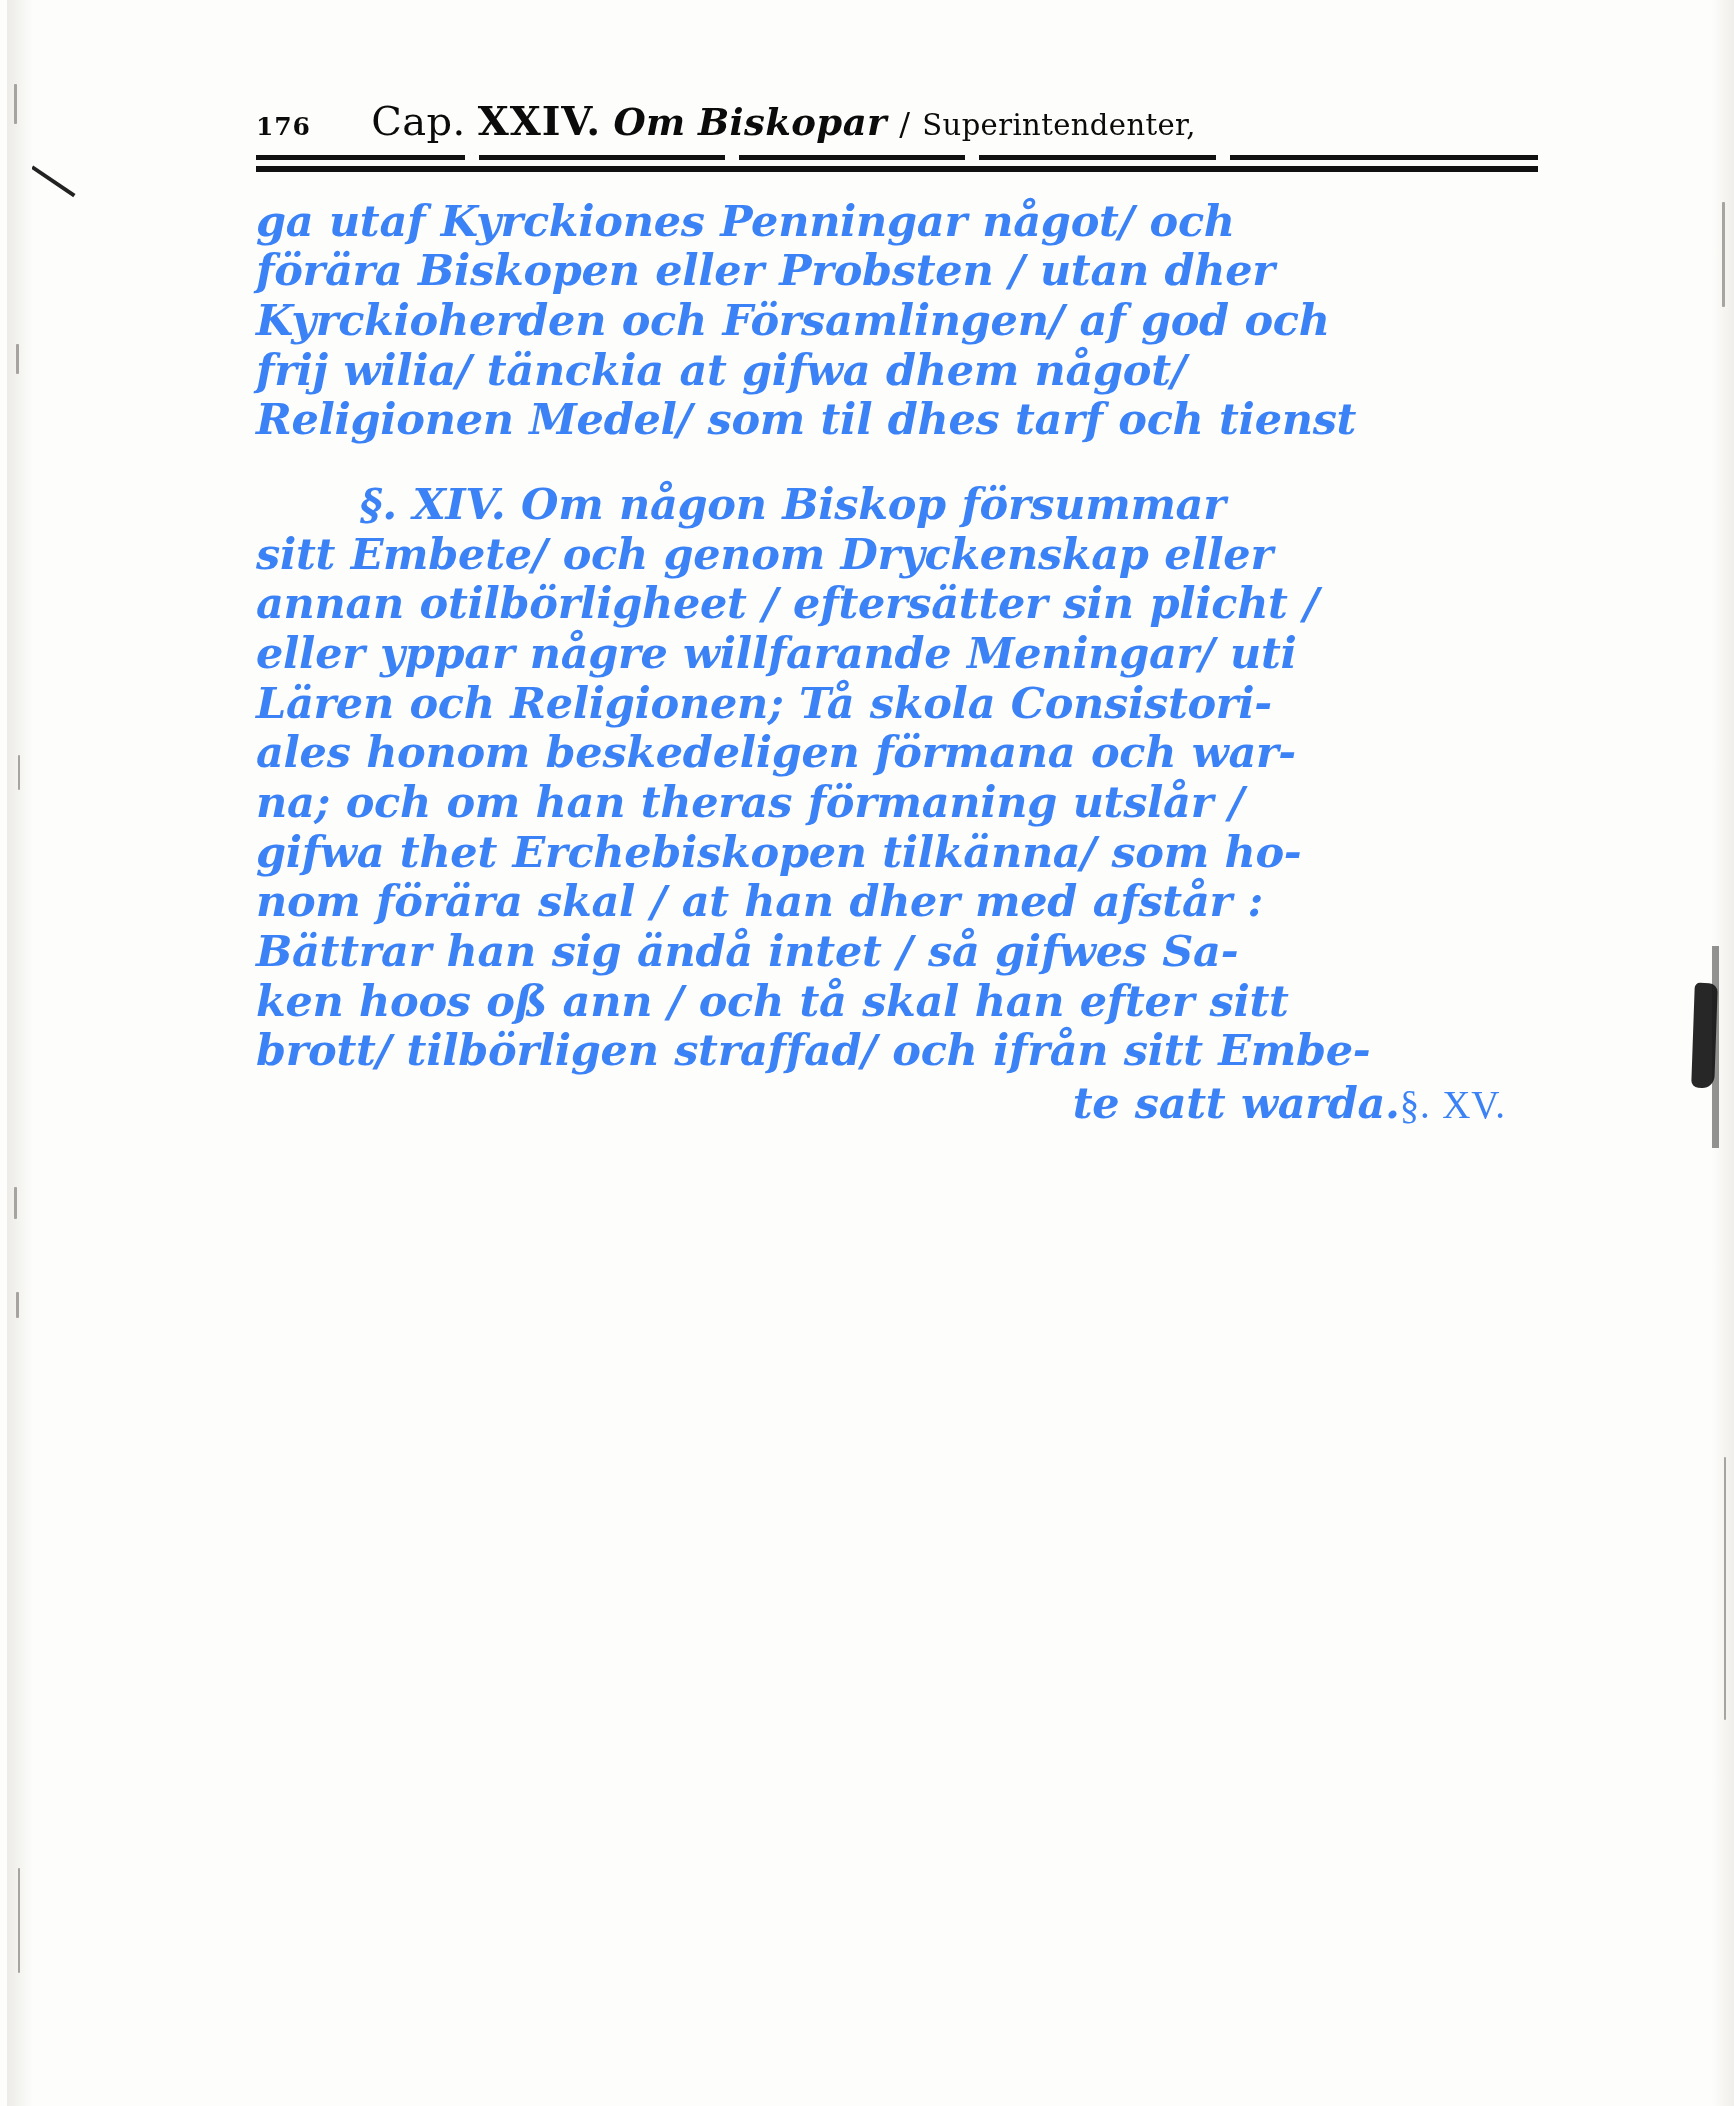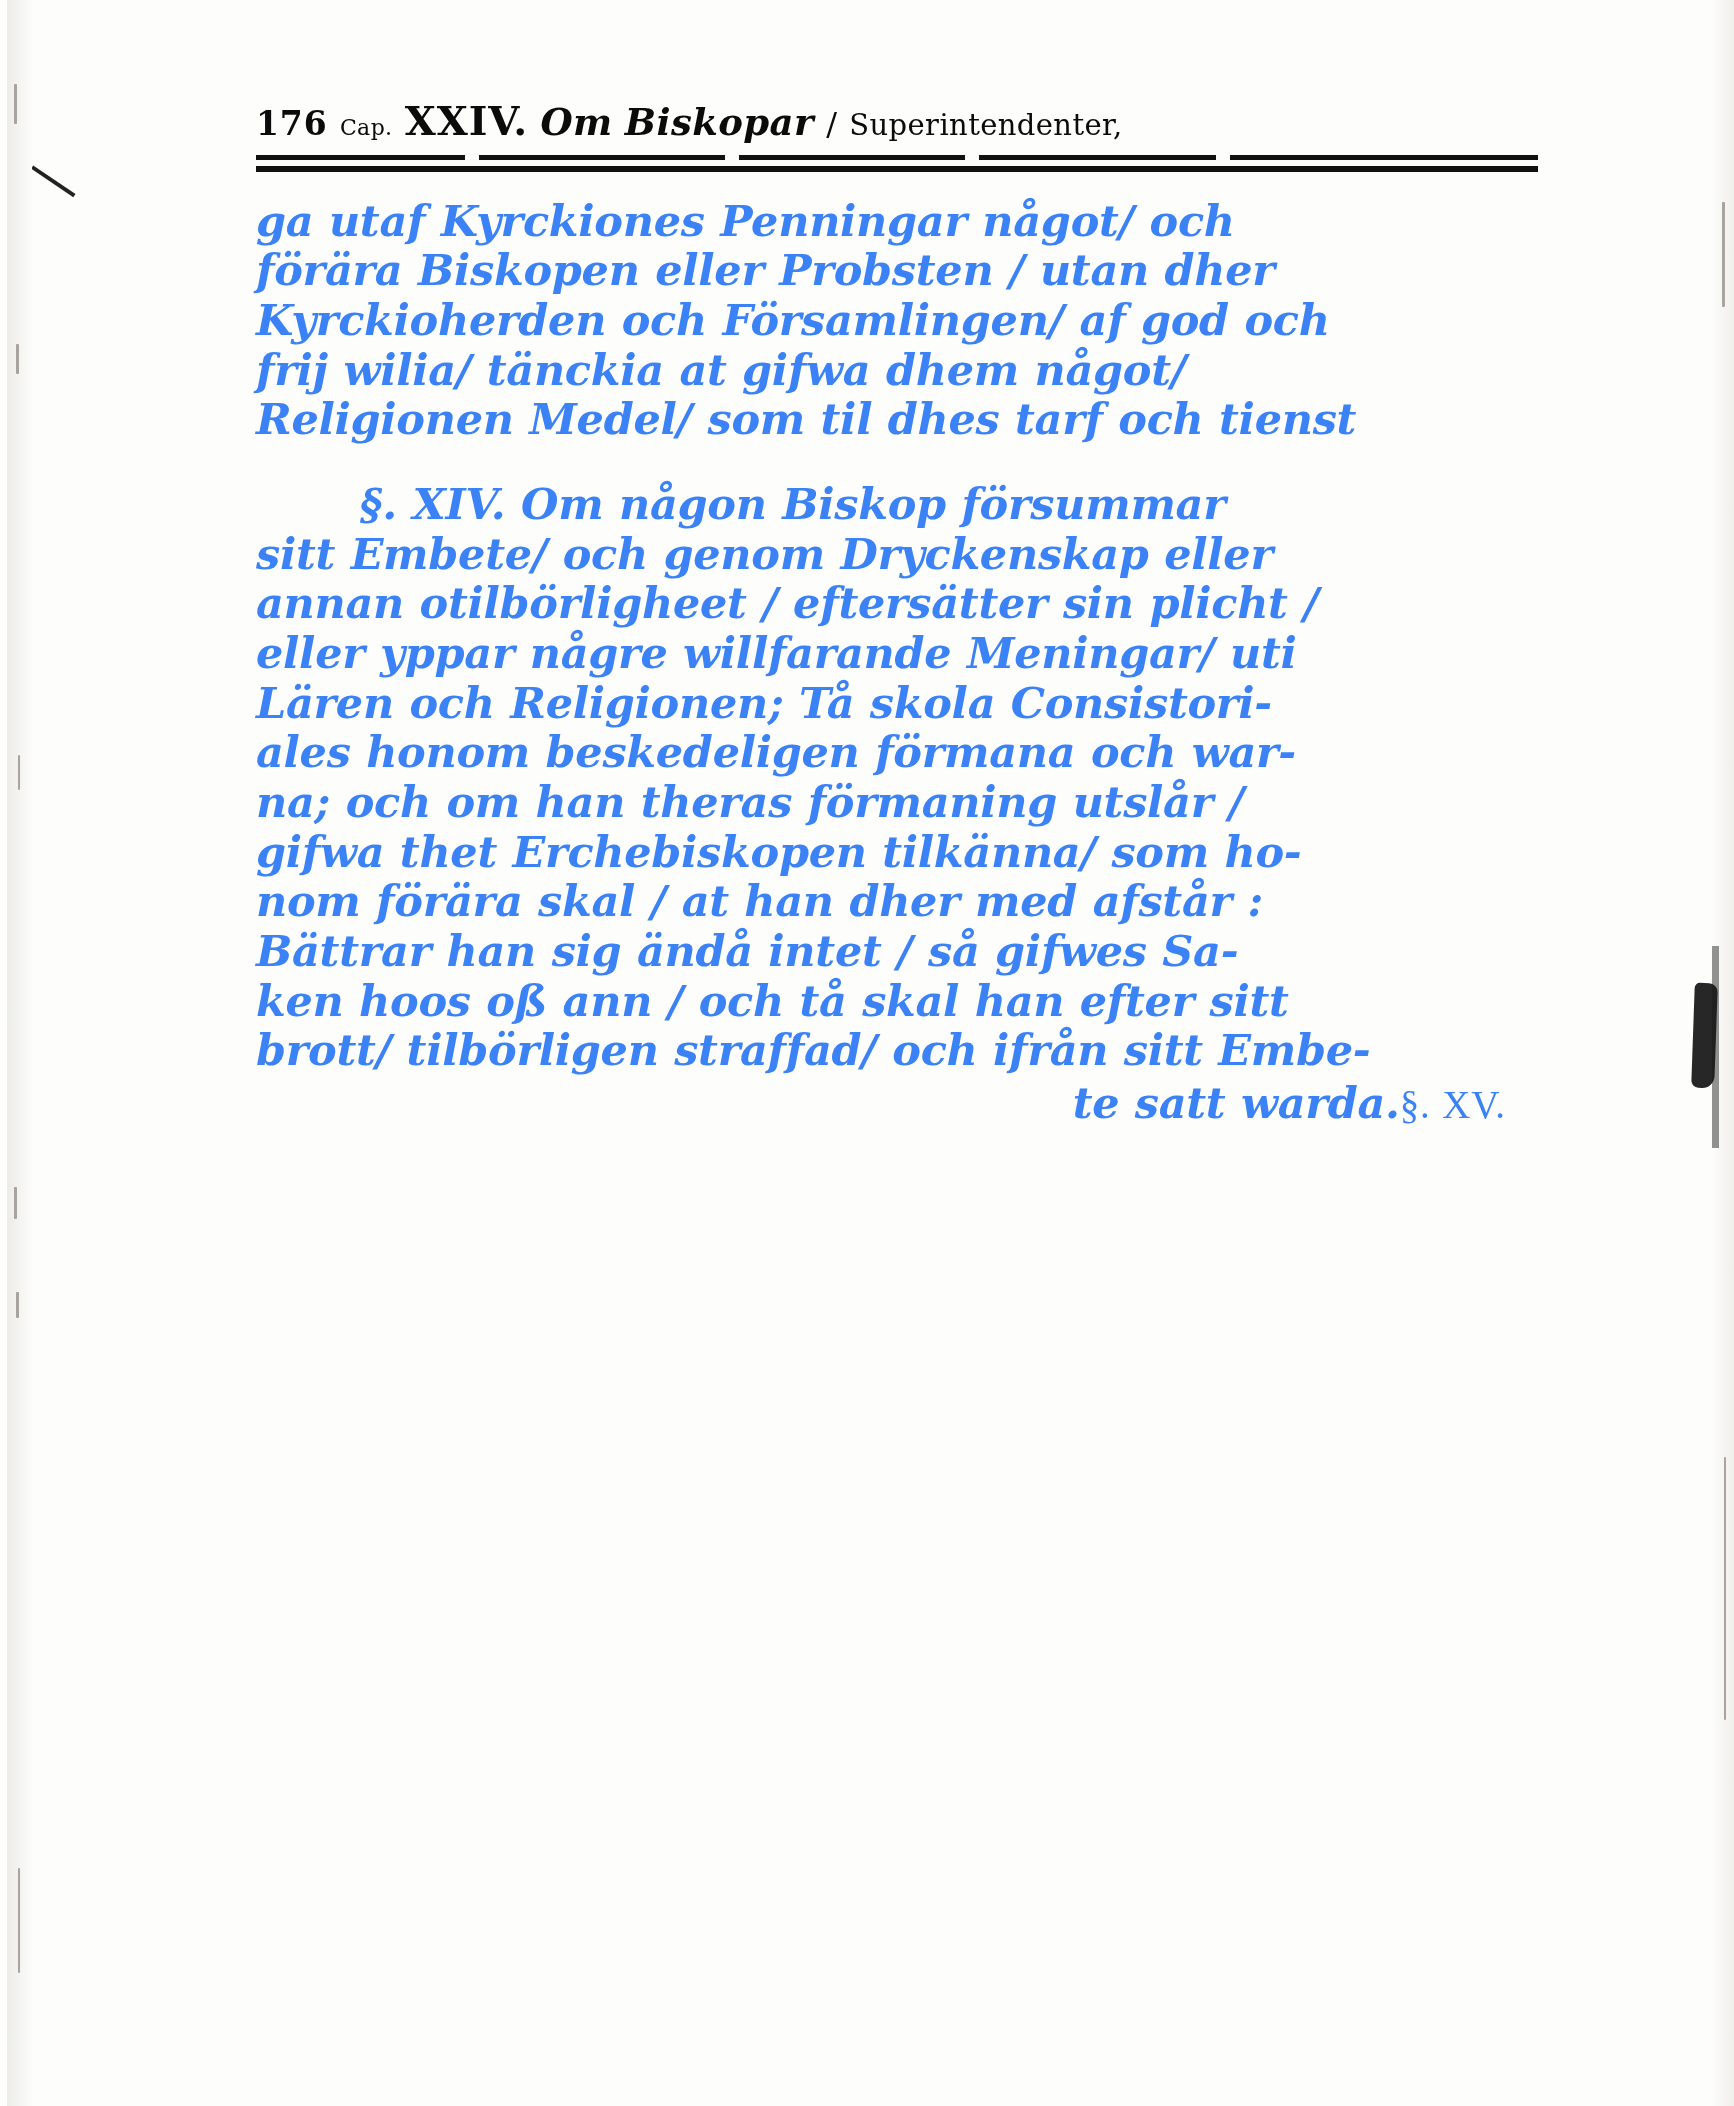--- a/index.html
+++ b/index.html
@@ -58,28 +58,29 @@
   
   .runhead {
     display: flex;
     align-items: baseline;
     gap: 12.3px;
     white-space: nowrap;
     color: #0b0b0b;
   }
   .folio {
     font-family: "DejaVu Serif", serif;
-    font-size: 33px;
+    font-size: 25px;
     font-weight: 700;
     letter-spacing: 0.9px;
   }
   .rh-cap {
     font-family: "DejaVu Serif", serif;
-    font-size: 22px;
+    font-size: 40px;
     letter-spacing: 0.4px;
+    margin-left: 48px;
   }
   .rh-chapnum {
     font-family: "DejaVu Serif", serif;
     font-size: 40px;
     font-weight: 700;
     letter-spacing: 0.9px;
   }
   .fraktur {
     font-family: "DejaVu Serif", serif;
     font-weight: 700;

